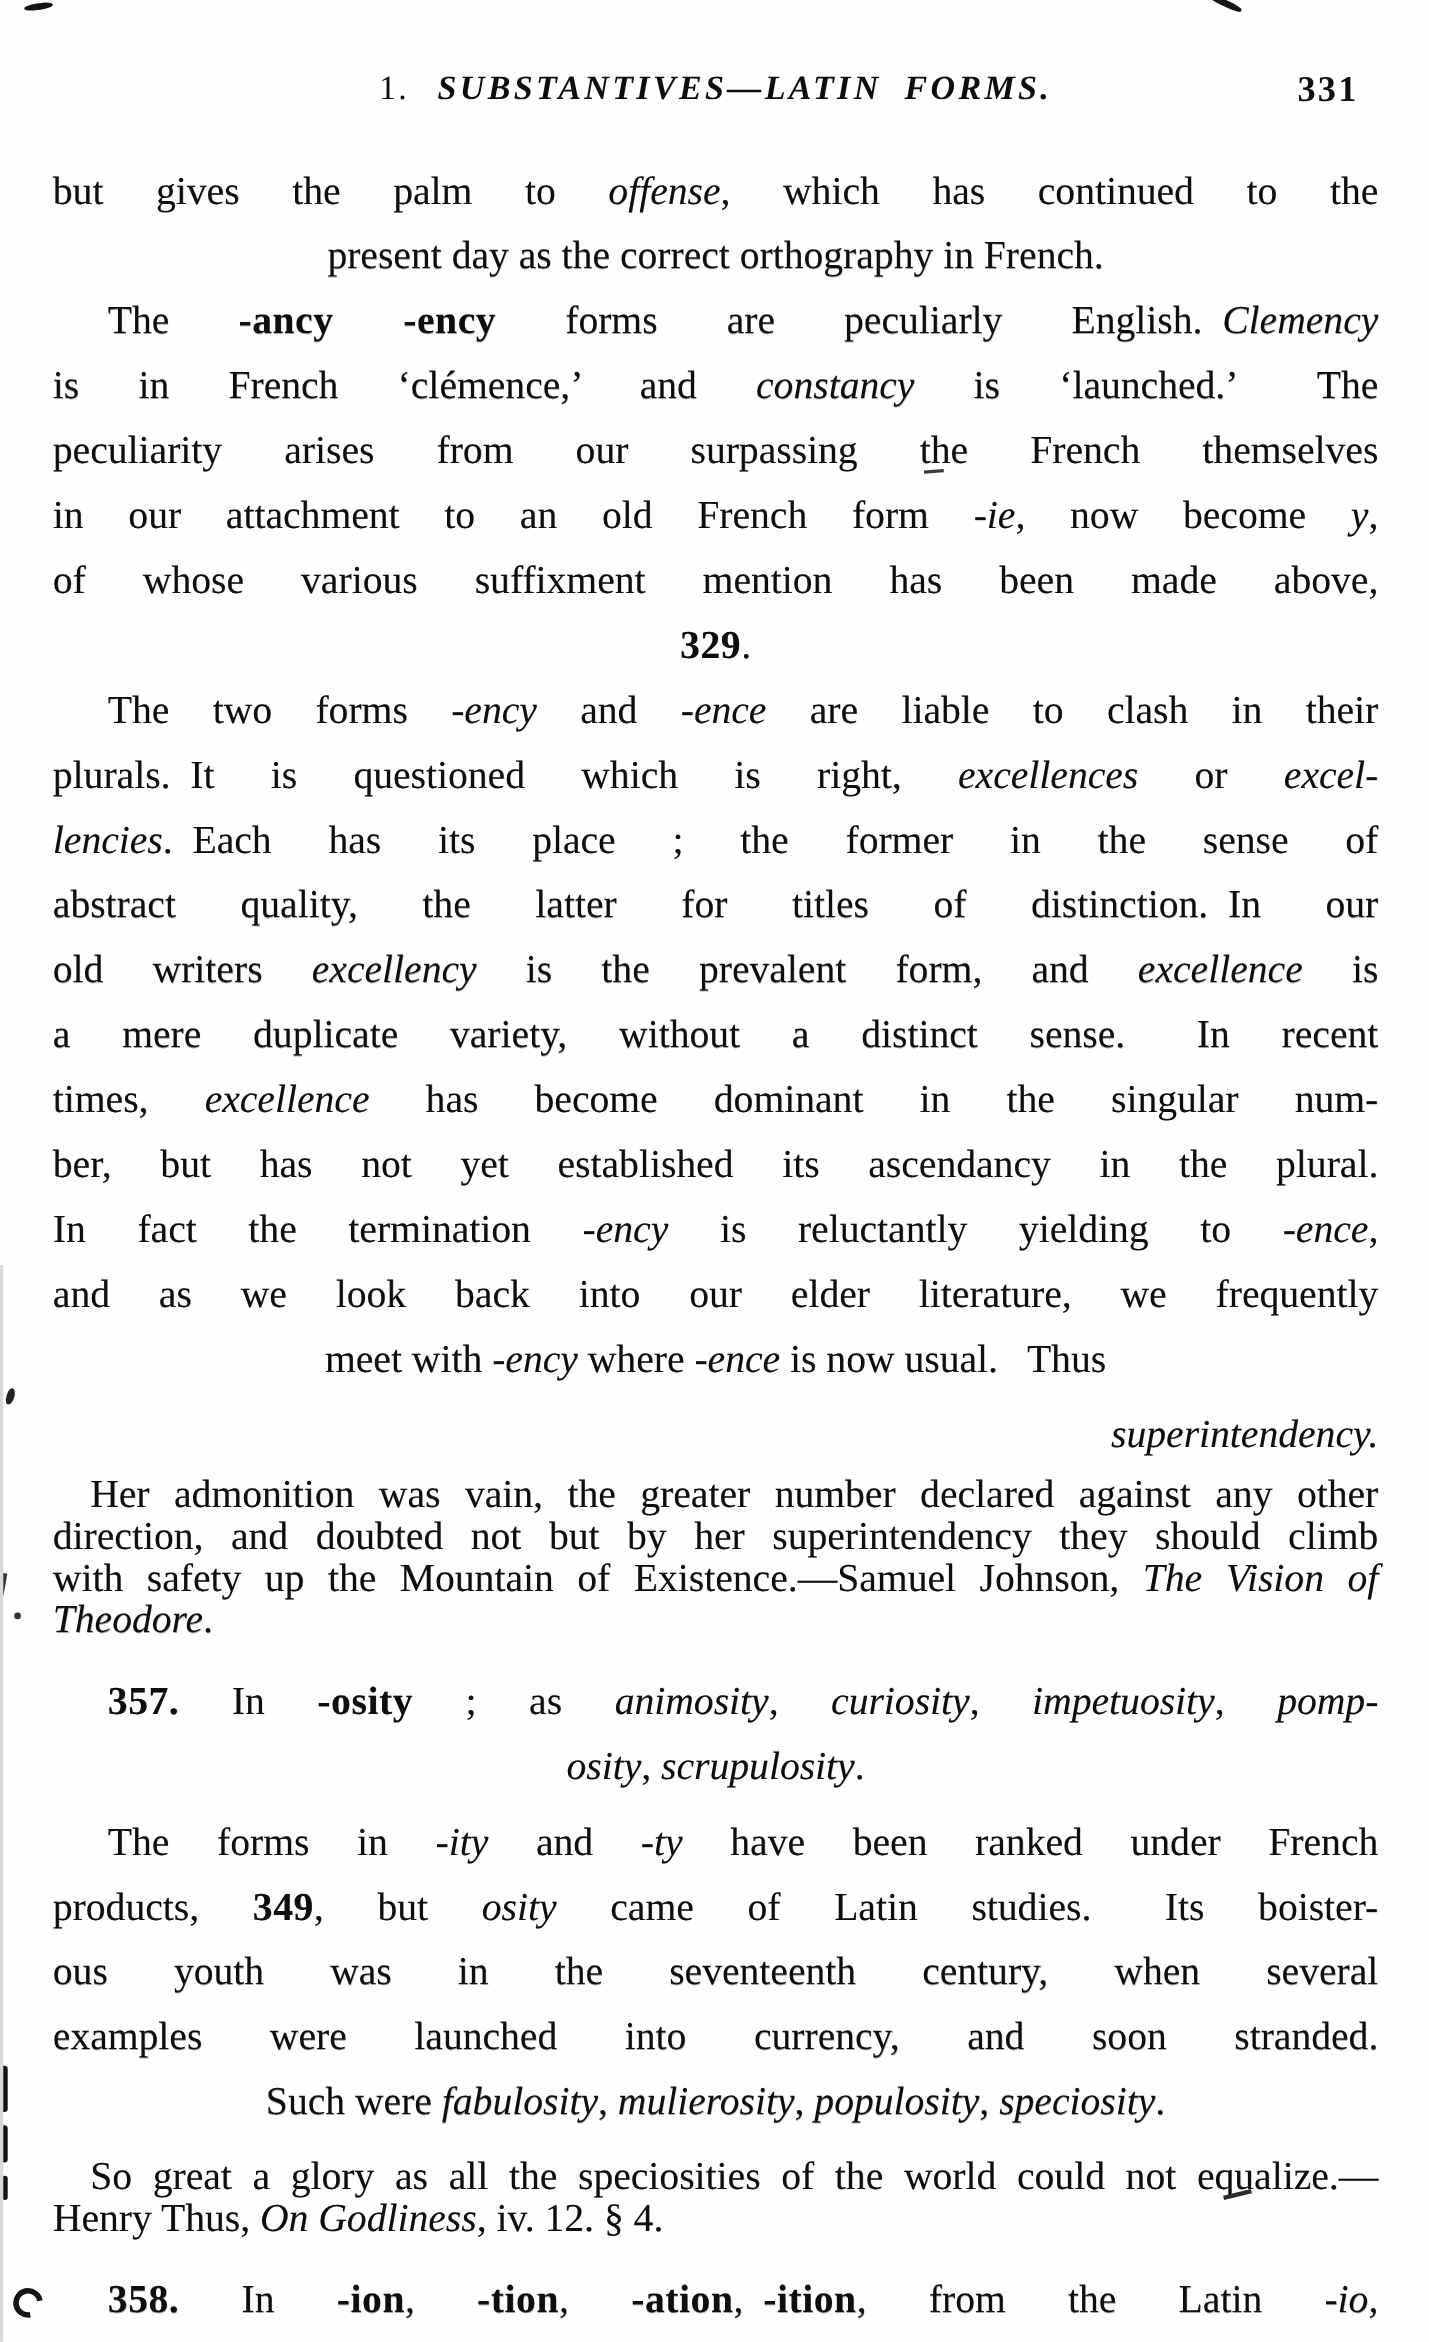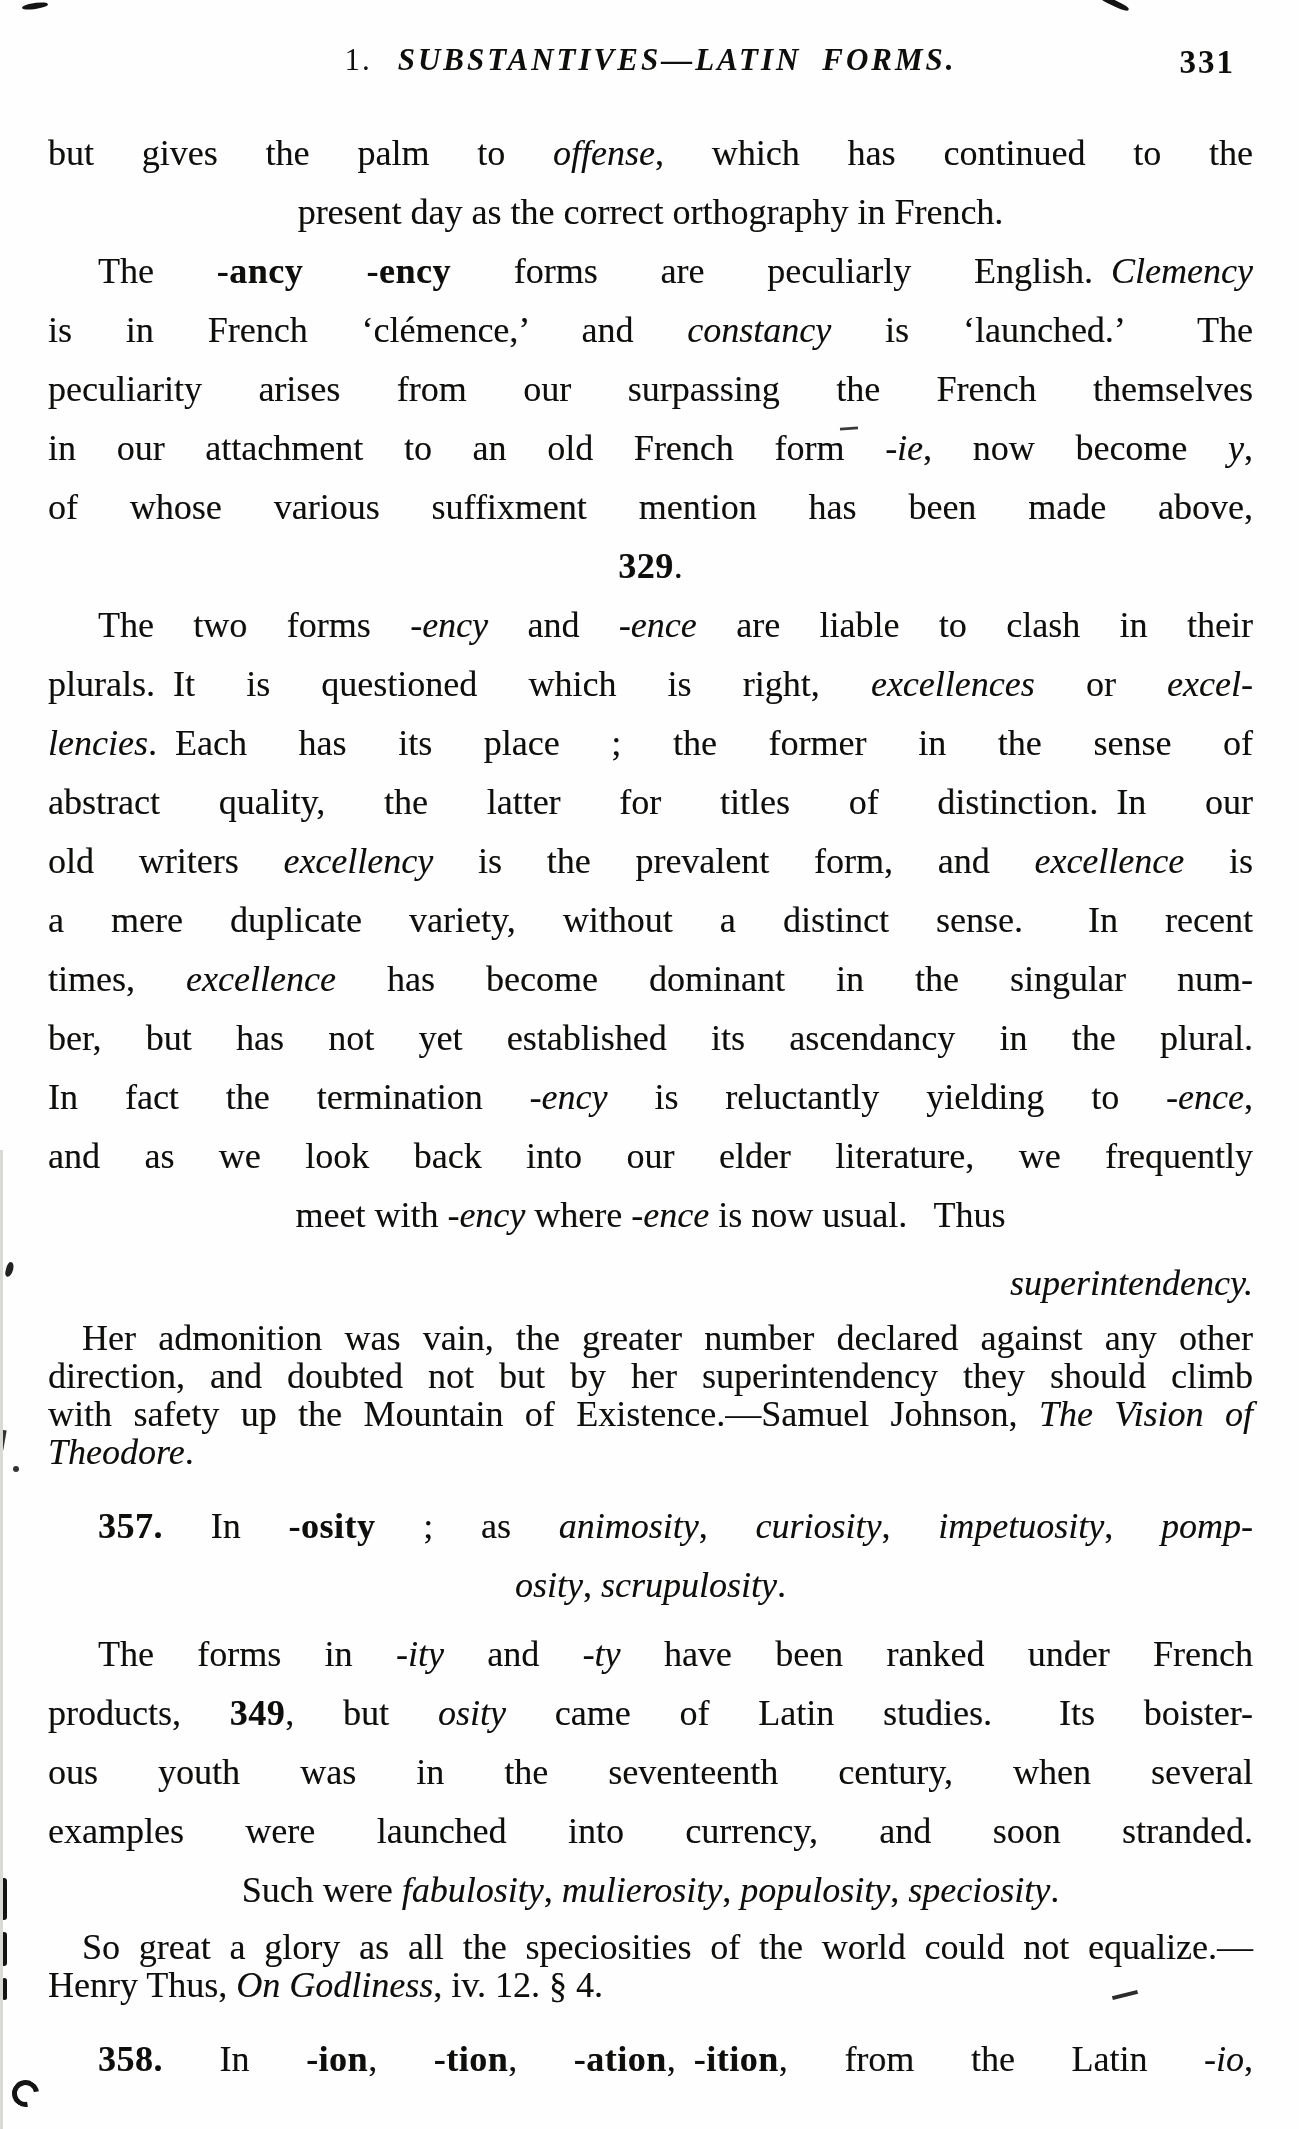--- a/index.html
+++ b/index.html
@@ -6,21 +6,21 @@
   body {
     width: 1299px; height: 2129px;
     background: #fefefe;
     color: #0e0e0c;
     font-family: "Liberation Serif", "DejaVu Serif", serif;
     position: relative;
     overflow: hidden;
   }
   .sheet {
     position: absolute; inset: 0;
-    padding: 36px 46px 0 48px;
+    padding: 56px 46px 0 48px;
     box-sizing: border-box;
   }
   
   .running-head {
     position: relative;
     line-height: 48px;
     text-align: center;
     font-size: 31px;
     margin-bottom: 40px;
     white-space: nowrap;
@@ -50,21 +50,21 @@
   }
   .b-para .line { font-size: 36px; line-height: 59px; text-align: center; }
   .b-quote .line { font-size: 36px; line-height: 38px; }
   .line.just { text-align: justify; text-align-last: justify; }
   .b-para .line.first { text-indent: 50px; }
   .b-quote .line.first { text-indent: 34px; }
   .b-center { margin: 14px 0 12px 0; }
   .b-center .line { font-size: 36px; line-height: 48px; text-align: right; }
   .b-para.sec { margin-top: 26px; }
   .b-para.sec + .b-para { margin-top: 10px; }
-  .b-para + .b-quote { margin-top: 8px; }
+  .b-para + .b-quote { margin-top: 19px; }
   .it { font-style: italic; }
   .bd { font-weight: 700; letter-spacing: 0.5px; }
   
   .artifact { position: absolute; background: #141414; }
   .a1 { left: 22px; top: 3px; width: 26px; height: 6px; transform: rotate(-8deg); border-radius: 45%; }
   .a2 { left: 1098px; top: 0; width: 32px; height: 6px; transform: rotate(25deg); border-radius: 40%; }
   .a3 { left: 840px; top: 427px; width: 18px; height: 3px; background:#3a3a3a; transform: rotate(-4deg); }
   .a4 { left: 6px; top: 1262px; width: 7px; height: 15px; border-radius: 50% 50% 60% 40%; transform: rotate(14deg); background:#222; }
   .a5 { left: 0; top: 1430px; width: 5px; height: 20px; transform: rotate(10deg); background:#333; }
   .a6 { left: 13px; top: 1466px; width: 6px; height: 6px; border-radius: 50%; background:#333; }

